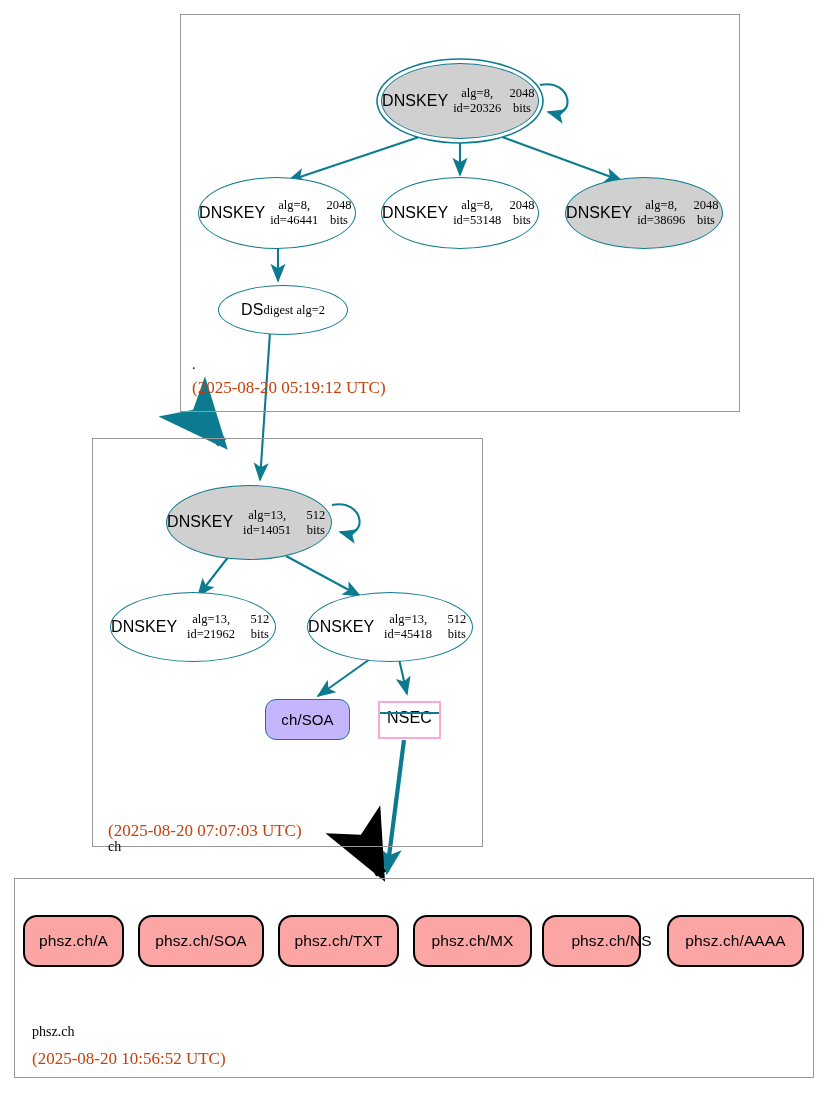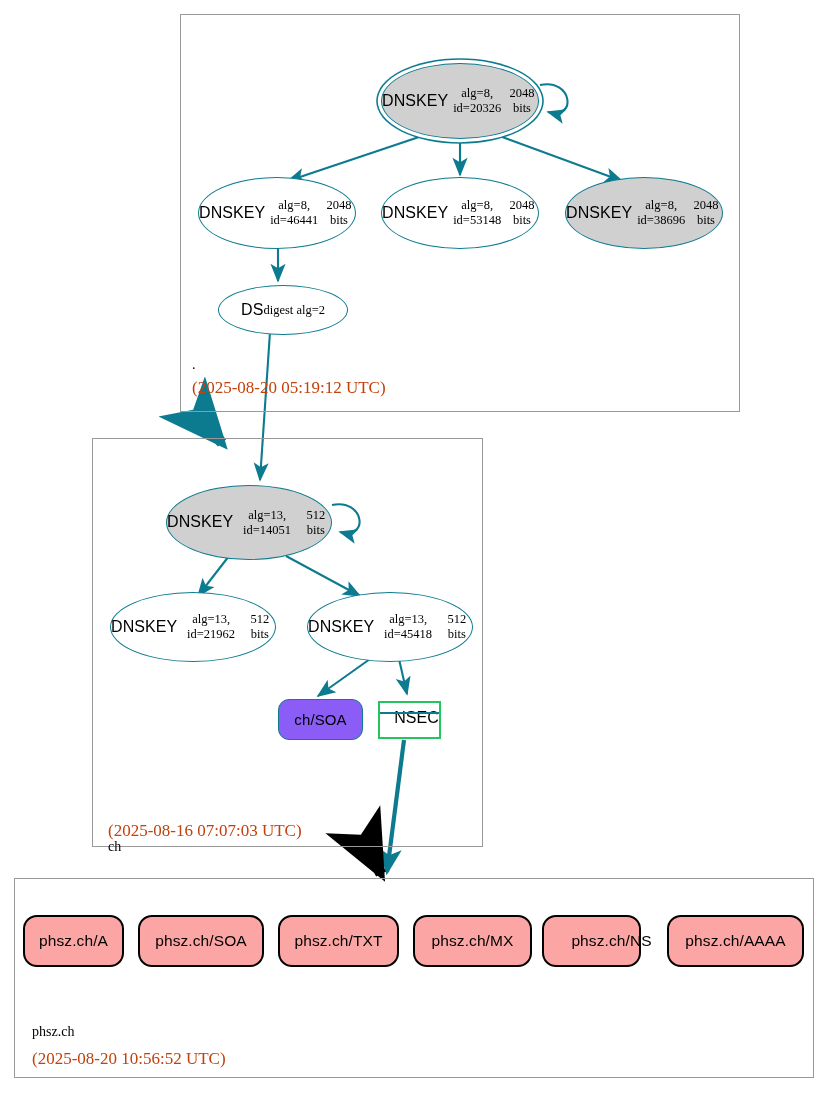--- a/index.html
+++ b/index.html
@@ -69,31 +69,29 @@
     letter-spacing: .1px;
   }
   .nd-sub {
     font-family: "Liberation Serif", serif;
     font-size: 12.5px;
     line-height: 1.2;
   }
   .rrset-teal {
     border: 1.8px solid #0d7b8f;
     border-radius: 11px;
-    background: #8b5cf6;
-    margin-left: 13px;
+    background: #c4b5fd;
   }
   .rrset-teal .nd-title {
     font-size: 15px;
   }
   .nsec-box {
-    border: 2px solid #22c55e;
+    border: 2px solid #f9a8d4;
     background: #ffffff;
     border-radius: 0;
-    justify-content: flex-end;
   }
   .nsec-divider {
     position: absolute;
     left: 0; right: 0;
     top: 9px;
     height: 2px;
     background: #0d7b8f;
   }
   .nsec-box .nd-title {
     font-size: 16px;
@@ -206,21 +204,21 @@
   <span class="nd-sub">2048 bits</span>
 </div>
 
 <div class="node ellipse" style="left:218px; top:285px; width:130px; height:50px;">
   <span class="nd-title">DS</span>
   <span class="nd-sub">digest alg=2</span>
 </div>
 
 <div class="zone-box" style="left:92px; top:438px; width:391px; height:409px;"></div>
 <div class="zone-label" style="left:108px; top:796px;margin-top:44px;">ch</div>
-<div class="zone-time" style="left:108px; top:822px;">(2025-08-16 07:07:03 UTC)</div>
+<div class="zone-time" style="left:108px; top:822px;">(2025-08-20 07:07:03 UTC)</div>
 
 <div class="node ellipse shaded" style="left:166px; top:485px; width:166px; height:75px;">
   <span class="nd-title">DNSKEY</span>
   <span class="nd-sub">alg=13, id=14051</span>
   <span class="nd-sub">512 bits</span>
 </div>
 
 <div class="node ellipse" style="left:110px; top:592px; width:166px; height:70px;">
   <span class="nd-title">DNSKEY</span>
   <span class="nd-sub">alg=13, id=21962</span>

